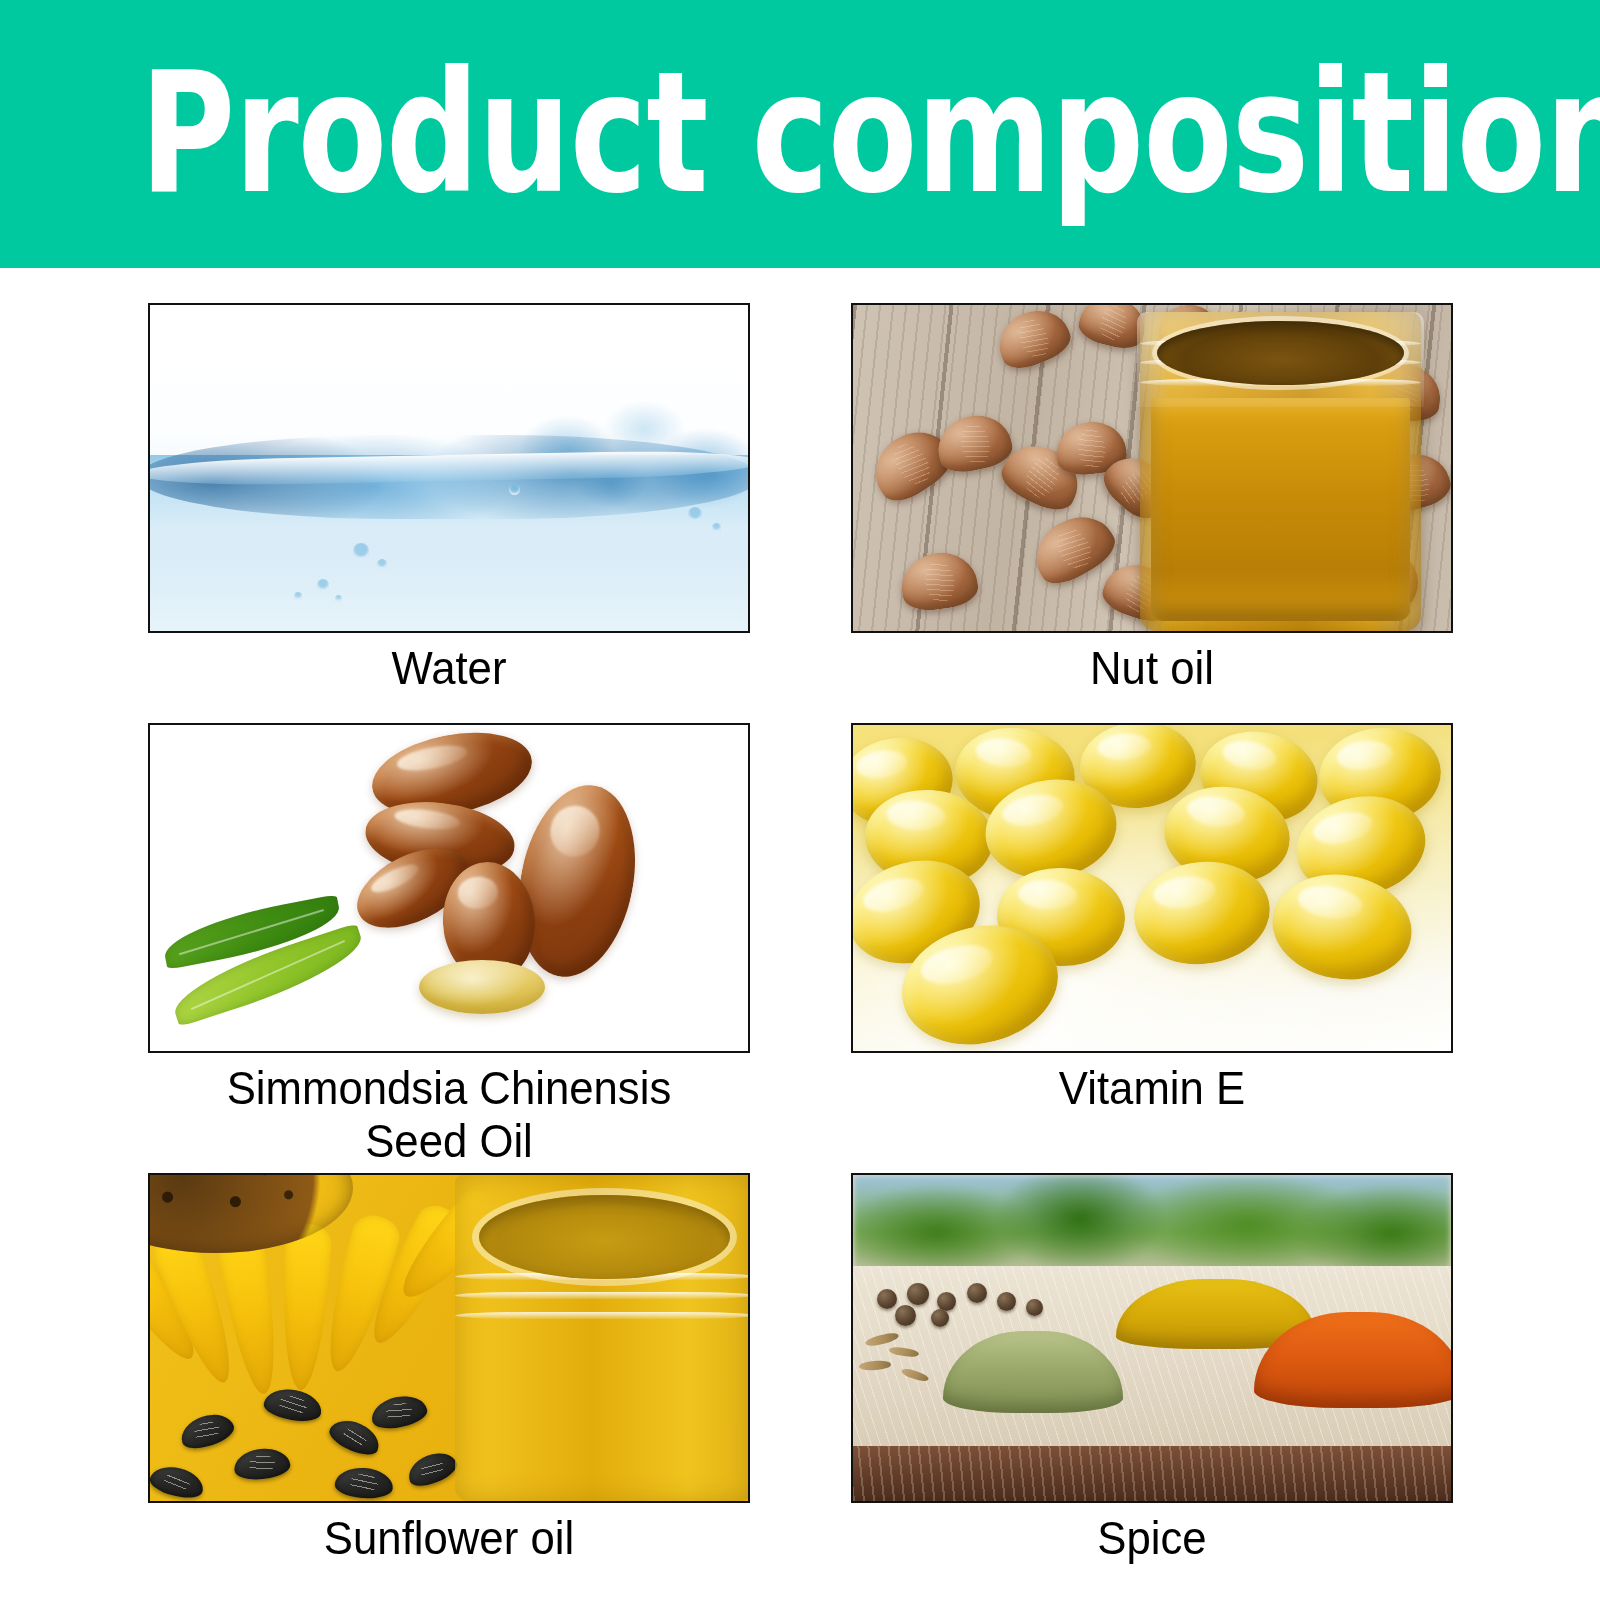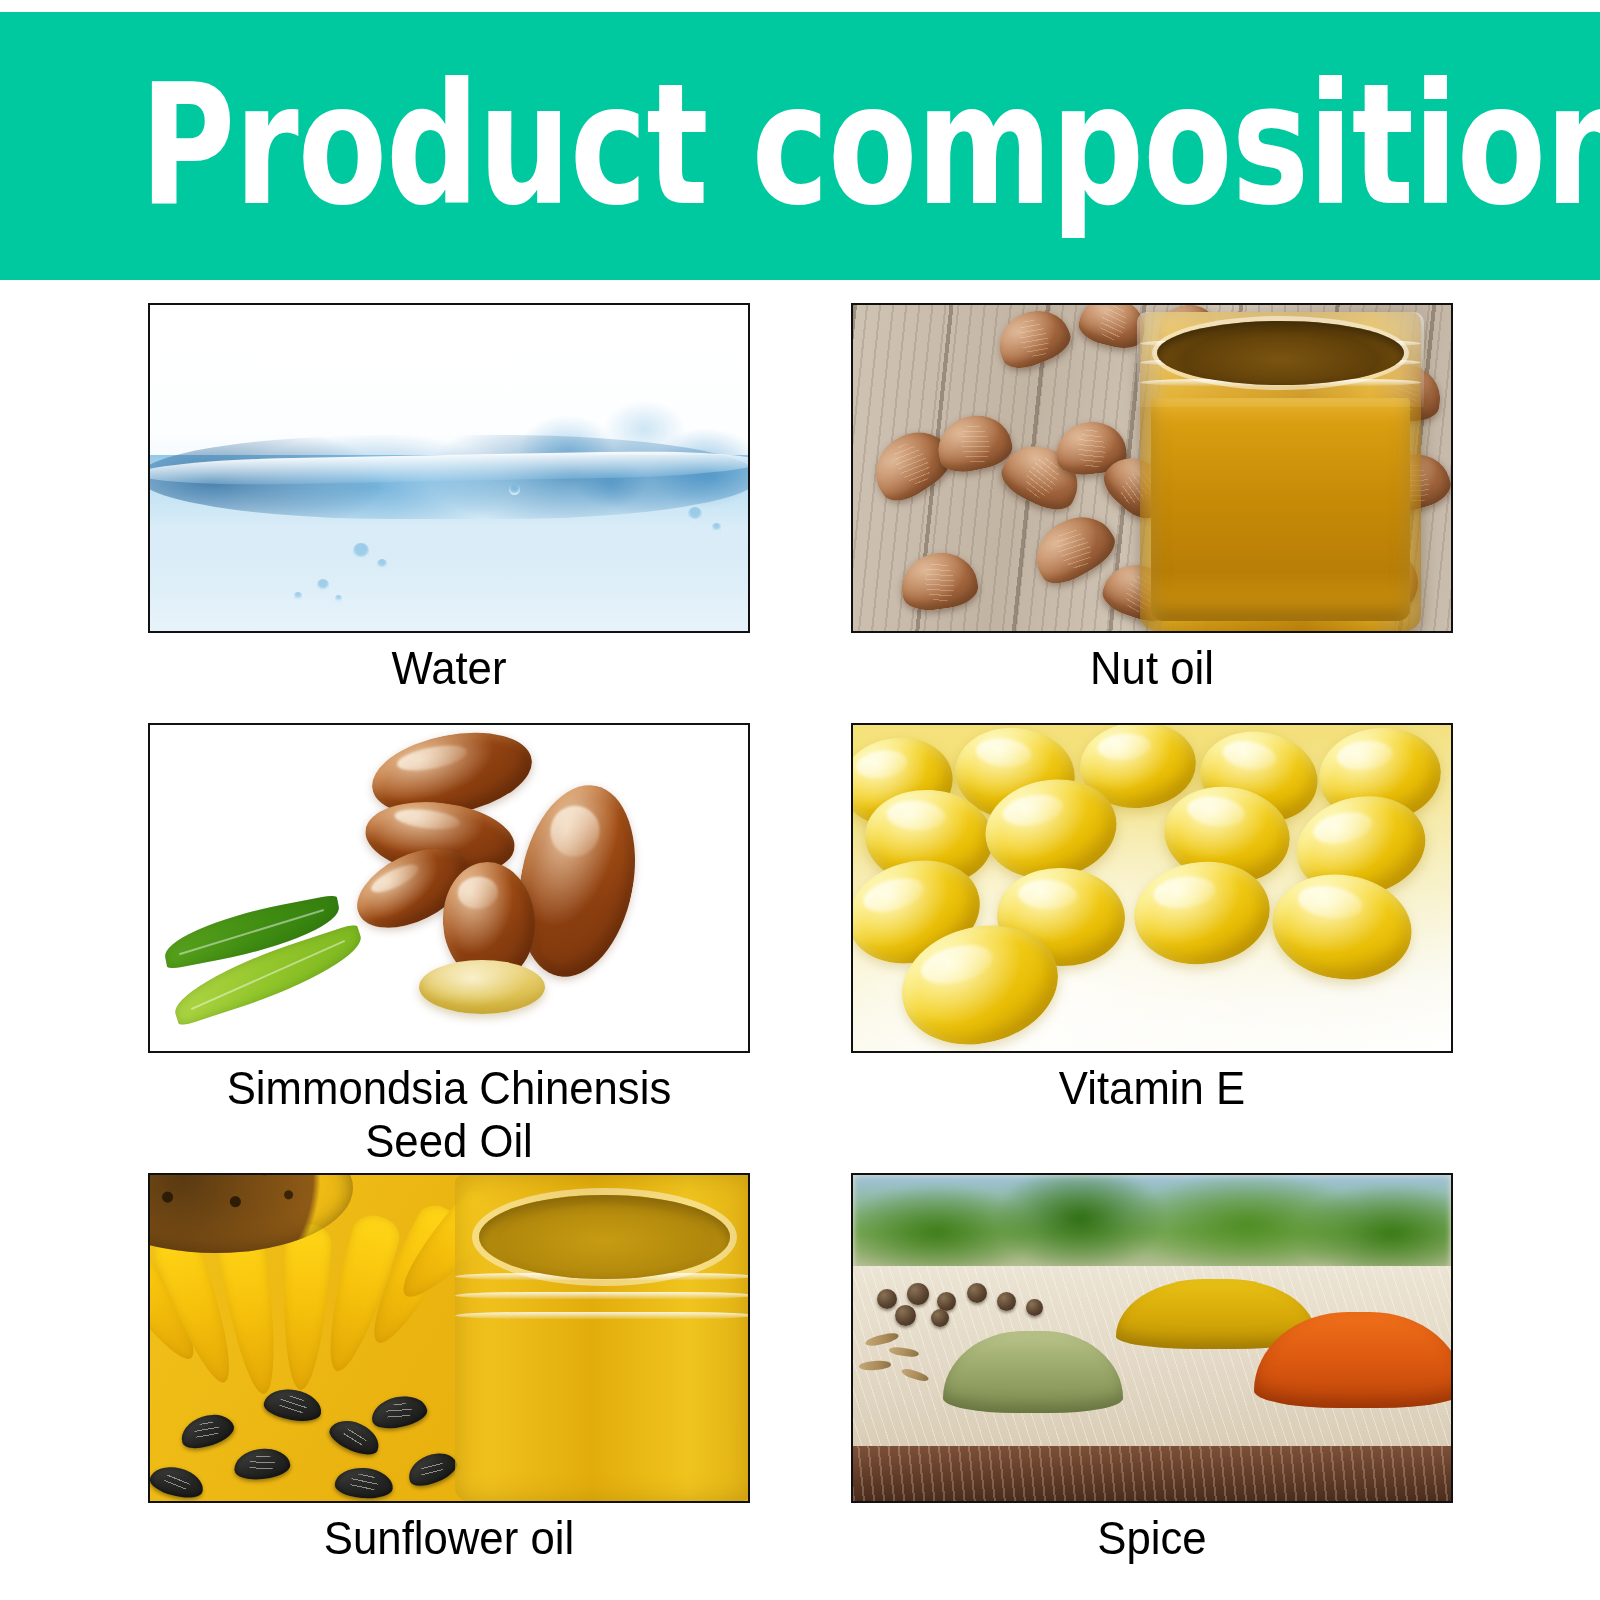--- a/index.html
+++ b/index.html
@@ -7,21 +7,21 @@
   body {
     background:#ffffff;
     font-family:"Liberation Sans", sans-serif;
     position:relative;
     overflow:hidden;
   }
 
   
   #header-banner{
     position:absolute;
-    left:0; top:12px;
+    left:0; top:0;
     width:1600px; height:268px;
     background:#00c9a0;
     display:flex; align-items:center;
   }
   #header-title{
     margin-left:140px;
     color:#ffffff;
     font-size:168px;
     line-height:0.95;
     font-weight:bold;

